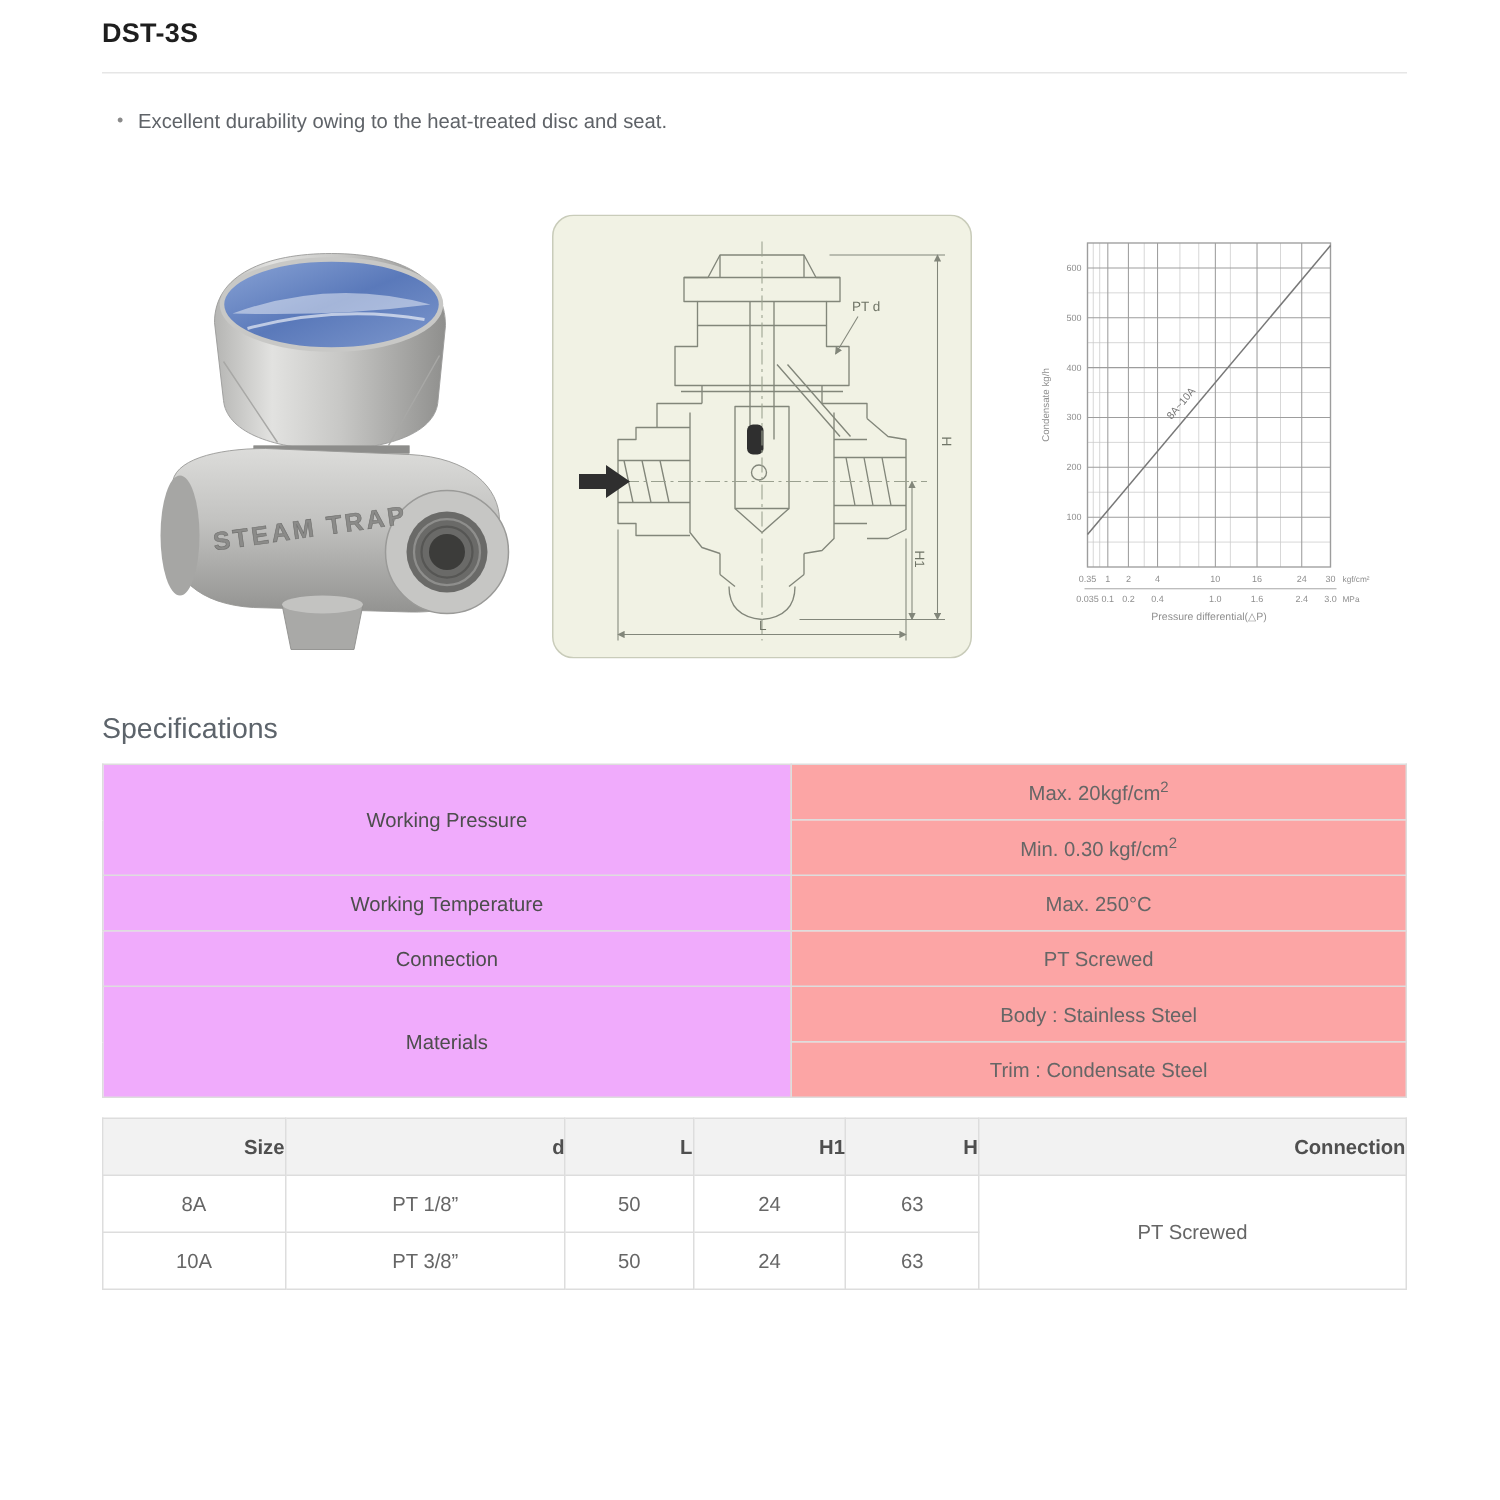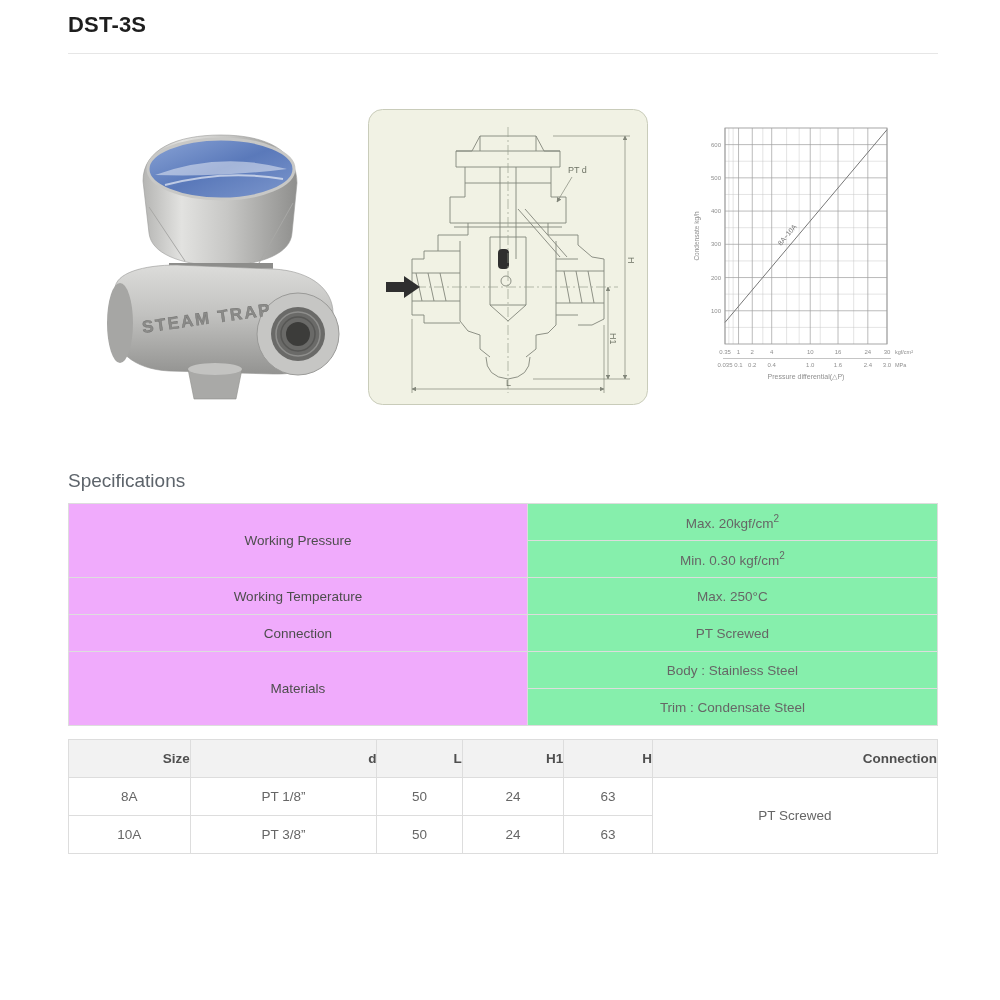--- a/index.html
+++ b/index.html
@@ -1,55 +1,56 @@
 <!DOCTYPE html>
 <html><head>
 <meta charset="utf-8">
 <style>
   * { margin:0; padding:0; box-sizing:border-box; }
   html,body { width:1000px; height:1000px; background:#fff; overflow:hidden;
     font-family:"Liberation Sans", sans-serif; }
   .page { padding:12px 62px 0 68px; }
 
-  .title { font-size:22px; font-weight:bold; color:#1e1e1e; letter-spacing:0.2px; }
+  .title { font-size:18px; font-weight:bold; color:#1e1e1e; letter-spacing:0.2px; }
   .title-rule { border-bottom:1px solid #e6e6e6; margin-top:15px; }
 
   ul.features { margin-top:24px; list-style:none; padding-left:24px; }
   ul.features li { font-size:13.5px; color:#5f6368; margin-bottom:10px; position:relative; }
   ul.features li::before { content:"•"; position:absolute; left:-14px; top:0; color:#8a8a8a; font-size:12px; }
 
   .figures { position:relative; height:300px; margin-top:50px; }
   .fig-photo   { position:absolute; left:17px;  top:7px;  width:272px; height:292px; }
   .fig-diagram { position:absolute; left:300px; top:5px;  width:280px; height:296px; }
   .fig-chart   { position:absolute; left:615px; top:8px;  width:262px; height:285px; }
 
-  .section-heading { margin-top:66px; font-size:19px; font-weight:400; color:#5d646b; }
+  .section-heading { margin-top:38px; font-size:19px; font-weight:400; color:#5d646b; }
   .section-heading.dim { margin-top:53px; }
 
   table.data { border-collapse:collapse; width:870px; margin-top:11px; table-layout:fixed; }
   table.data td, table.data th { border:1px solid #ddd; height:37px; text-align:center;
     font-size:13.5px; vertical-align:middle; }
   table.data td.lbl { background:#f0abfc; color:#4d4d4d; }
-  table.data td.val { color:#666; background:#86efac; }
+  table.data td.val { color:#666; background:#fca5a5; }
   table.data td.val sup { font-size:10px; }
   table.dim { margin-top:13px; }
   table.dim th { background:#f2f2f2; color:#4f4f4f; font-weight:bold; height:38px;text-align:right; }
   table.dim td { color:#666; height:38px; }
 
   svg text { font-family:"Liberation Sans", sans-serif; }
 </style>
 </head>
 <body>
 
 <div class="page">
 
   <div class="title">DST-3S</div>
   <div class="title-rule"></div>
 
   <ul class="features">
+    <li>Excellent durability owing to the heat-treated disc and seat.</li>
   </ul>
 
   <div class="figures">
 
     <svg class="fig-photo" viewBox="0 0 272 292">
       <defs>
         <linearGradient id="gmv" x1="0" y1="0" x2="1" y2="0">
           <stop offset="0" stop-color="#b5b5b3"></stop>
             <stop offset="0.25" stop-color="#e2e2e0"></stop>
           <stop offset="0.55" stop-color="#c7c7c5"></stop>

